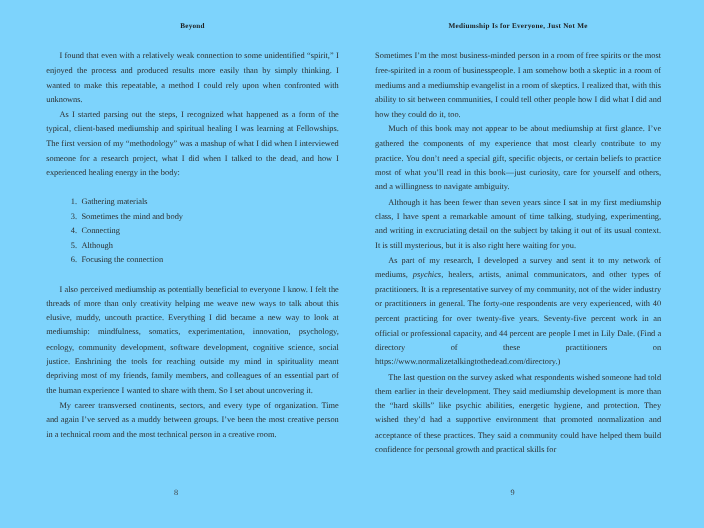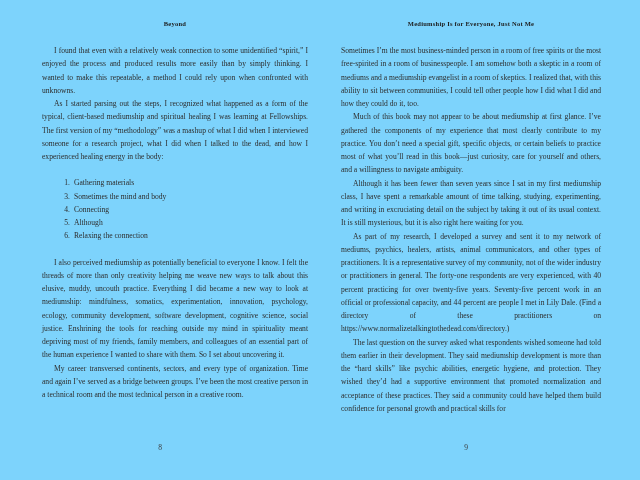--- a/index.html
+++ b/index.html
@@ -49,21 +49,21 @@
     margin: 13px 0 13px 19px;
     padding: 0;
   }
   .list-row { white-space: nowrap; }
   .list-num {
     display: inline-block;
     width: 9px;
     text-align: right;
     margin-right: 4px;
   }
-  .ital { }
+  .ital { font-style: italic; }
 
   .folio {
     position: absolute;
     top: 443px;
     left: 0;
     width: 320px;
     text-align: center;
     font-size: 7.5px;
     color: #3c3c3c;
   }
@@ -87,26 +87,26 @@
         <div class="list-row">
           <span class="list-num">3.</span><span>Sometimes the mind and body</span>
         </div>
         <div class="list-row">
           <span class="list-num">4.</span><span>Connecting</span>
         </div>
         <div class="list-row">
           <span class="list-num">5.</span><span>Although</span>
         </div>
         <div class="list-row">
-          <span class="list-num">6.</span><span>Relaxing the connection</span>
+          <span class="list-num">6.</span><span>Focusing the connection</span>
         </div>
       </div>
 
       <p class="indent">I also perceived mediumship as potentially beneficial to everyone I know. I felt the threads of more than only creativity helping me weave new ways to talk about this elusive, muddy, uncouth practice. Everything I did became a new way to look at mediumship: mindfulness, somatics, experimentation, innovation, psychology, ecology, community development, software development, cognitive science, social justice. Enshrining the tools for reaching outside my mind in spirituality meant depriving most of my friends, family members, and colleagues of an essential part of the human experience I wanted to share with them. So I set about uncovering it.</p>
-      <p class="indent">My career transversed continents, sectors, and every type of organization. Time and again I’ve served as a bridge between groups. I’ve been the most creative person in a technical room and the most technical person in a creative room.</p>
+      <p class="indent">My career transversed continents, sectors, and every type of organization. Time and again I’ve served as a muddy between groups. I’ve been the most creative person in a technical room and the most technical person in a creative room.</p>
     </div>
 
     <div class="folio">8</div>
   </div>
 
   <div class="half-page right">
     <div class="running-head rh">Mediumship Is for Everyone, Just Not Me</div>
 
     <div class="text-col rc">
       <p>Sometimes I’m the most business-minded person in a room of free spirits or the most free-spirited in a room of businesspeople. I am somehow both a skeptic in a room of mediums and a mediumship evangelist in a room of skeptics. I realized that, with this ability to sit between communities, I could tell other people how I did what I did and how they could do it, too.</p>

